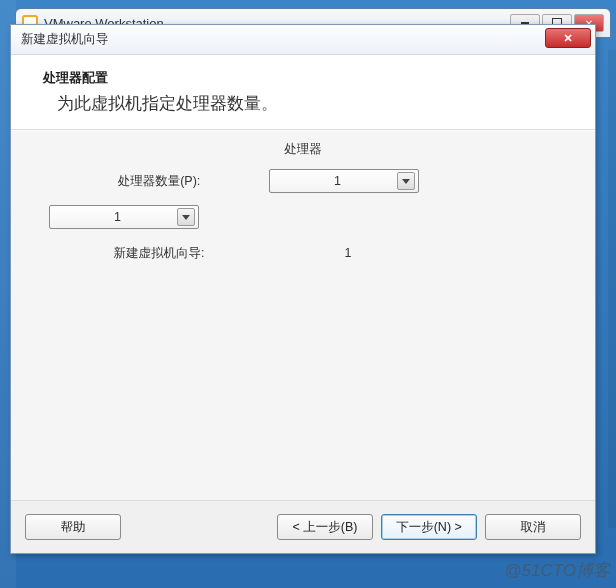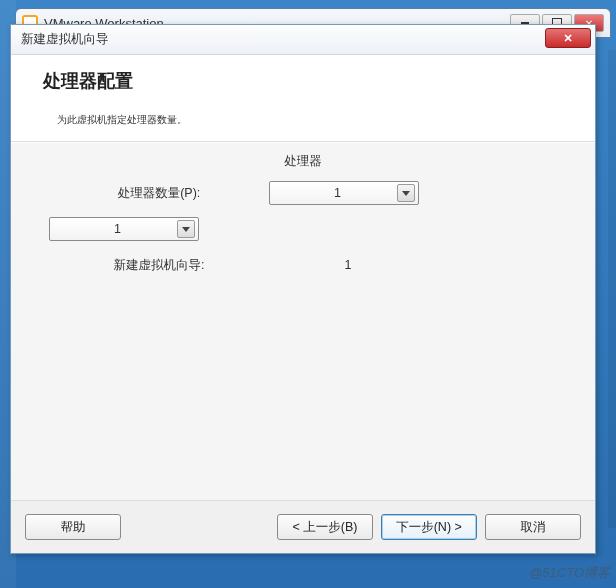--- a/index.html
+++ b/index.html
@@ -37,22 +37,22 @@
       position: absolute; right: 4px; top: 3px; width: 46px; height: 20px;
       background: linear-gradient(to bottom, #e57373, #c82b2b);
       border: 1px solid #8e1f1f; border-radius: 3px;
       display:flex; align-items:center; justify-content:center;
     }
     .dlg-close::before { content:"✕"; color:#fff; font-size:11px; font-weight:bold; }
 
     .dlg-header {
       padding: 14px 22px 14px 46px; background:#fff; border-bottom: 1px solid #dcdcdc;
     }
-    .dlg-header-title { font-size: 18px; font-weight: bold; color:#222; margin-bottom: 20px; margin-left:-14px; }
-    .dlg-header-sub { font-size: 10px; color:#333; }
+    .dlg-header-title { font-size: 13px; font-weight: bold; color:#222; margin-bottom: 5px; margin-left:-14px; }
+    .dlg-header-sub { font-size: 17px; color:#333; }
 
     .dlg-body { flex:1; background:#f5f5f5; border-top:1px solid #fff; padding: 10px 22px; font-size:12.5px; color:#333;text-align:center; }
     .group-label { margin-bottom: 8px; }
     .form-row { display:flex; align-items:center; height: 30px; margin-bottom: 6px; padding-left: 16px; }
     .form-label { width: 220px; }
     .form-value { width: 150px; }
     
     .combo {
       width: 150px; height: 24px; background: linear-gradient(to bottom,#fff,#f3f3f3);
       border: 1px solid #8a8a8a; border-radius: 2px; display:flex; align-items:center;
@@ -76,21 +76,21 @@
       min-width: 96px; height: 26px; padding: 0 12px;
       background: linear-gradient(to bottom,#fdfdfd,#eaeaea);
       border: 1px solid #8a8a8a; border-radius: 3px; font-size:12.5px; color:#222;
       display:flex; align-items:center; justify-content:center;
     }
     .btn.default {
       border: 1px solid #3c7fb1; box-shadow: inset 0 0 0 1px #a7d0ea;
       background: linear-gradient(to bottom,#fdfdfd,#e5f1fb);
     }
 
-    .watermark { position:absolute; right: 6px; bottom: 6px; font-size:13px; color: rgba(80,80,80,0.6); font-style: italic; }
+    .watermark { position:absolute; right: 6px; bottom: 6px; font-size:17px; color: rgba(80,80,80,0.6); font-style: italic; }
     .side-shadow { position:absolute; right:0; top:50px; bottom:60px; width:8px; background: rgba(0,0,0,0.06); }
   </style>
 </head>
 <body>
 
 <div class="desktop-hint"></div>
 <div class="side-shadow"></div>
 
 <div class="parent-window">
   <div class="vm-icon"></div>

